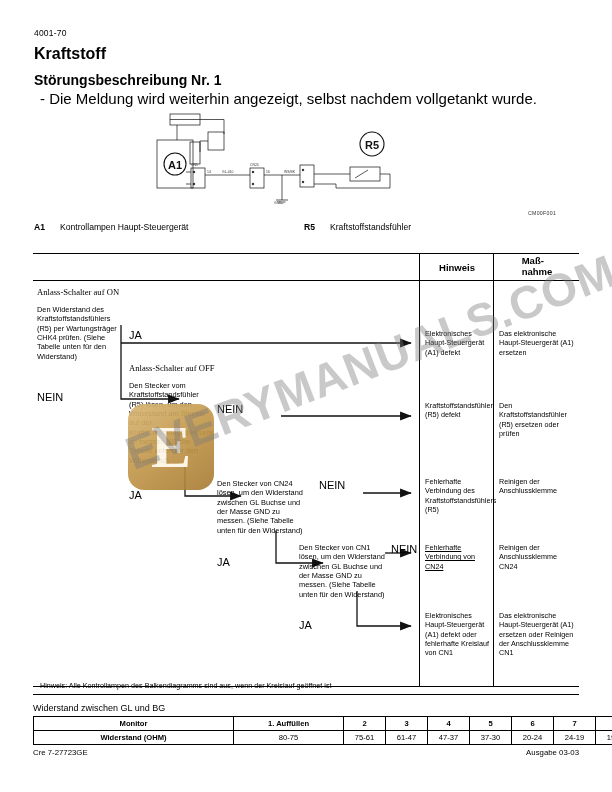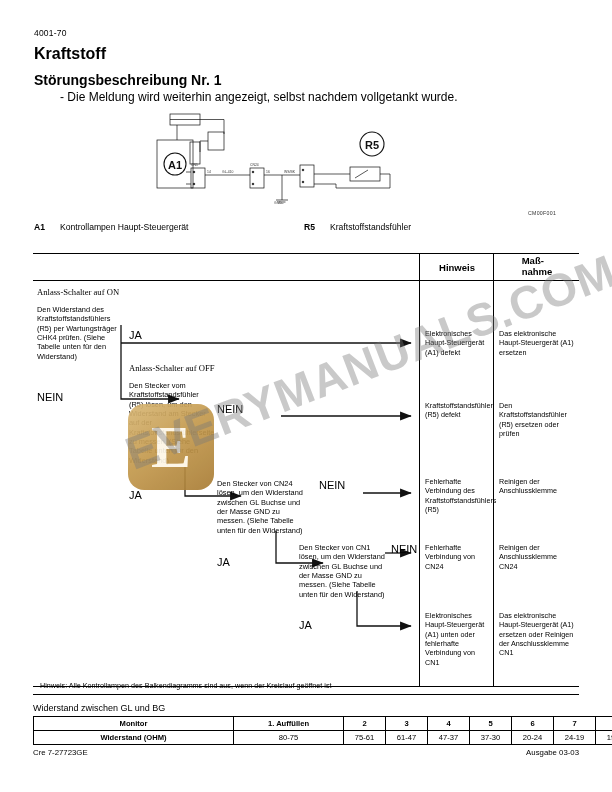--- a/index.html
+++ b/index.html
@@ -11,21 +11,21 @@
     position:relative;
     overflow:hidden;
     -webkit-font-smoothing:antialiased;
   }
   .page { position:absolute; left:0; top:0; width:612px; height:792px; }
 
   
   .doc-code { position:absolute; left:34px; top:28px; font-size:8.5px; letter-spacing:.2px; }
   .title    { position:absolute; left:34px; top:45px; font-size:16px; font-weight:bold; }
   .subtitle { position:absolute; left:34px; top:72px; font-size:14px; font-weight:bold; }
-  .bullet   { position:absolute; left:60px; top:90px; font-size:12px; }
+  .bullet   { position:absolute; left:40px; top:90px; font-size:15px; }
 
   
   .schem { position:absolute; left:150px; top:112px; width:300px; height:92px; }
   .schem svg { display:block; }
   .schem-code { position:absolute; left:528px; top:210px; font-size:5.2px; color:#333; letter-spacing:.3px; }
 
   
   .legend { position:absolute; left:34px; top:222px; width:550px; font-size:8.6px; }
   .legend .k { font-weight:bold; display:inline-block; width:26px; }
   .legend .r5k { position:absolute; left:270px; top:0; }
@@ -230,22 +230,22 @@
       <div class="lbl" style="left:286px; top:198px;">NEIN</div>
       <div class="lbl" style="left:184px; top:275px;">JA</div>
 
       <div class="blk" style="left:266px; top:262px; width:88px;">Den Stecker von CN1 lösen, um den Widerstand zwischen GL Buchse und der Masse GND zu messen. (Siehe Tabelle unten für den Widerstand)</div>
       <div class="lbl" style="left:358px; top:262px;">NEIN</div>
       <div class="lbl" style="left:266px; top:338px;">JA</div>
 
       <div class="cause" style="left:392px; top:48px;">Elektronisches Haupt-Steuergerät (A1) defekt</div>
       <div class="cause" style="left:392px; top:120px;">Kraftstoffstandsfühler (R5) defekt</div>
       <div class="cause" style="left:392px; top:196px;">Fehlerhafte Verbindung des Kraftstoffstandsfühlers (R5)</div>
-      <div class="cause" style="left:392px; top:262px;">Fehlerhafte Verbindung von CN24</div>
-      <div class="cause" style="left:392px; top:330px;">Elektronisches Haupt-Steuergerät (A1) unten oder fehlerhafte Verbindung von CN1</div>
+      <div class="cause" style="left:392px; top:262px;text-decoration:underline;">Fehlerhafte Verbindung von CN24</div>
+      <div class="cause" style="left:392px; top:330px;">Elektronisches Haupt-Steuergerät (A1) defekt oder fehlerhafte Kreislauf von CN1</div>
 
       <div class="act" style="left:466px; top:48px;">Das elektronische Haupt-Steuergerät (A1) ersetzen</div>
       <div class="act" style="left:466px; top:120px;">Den Kraftstoffstandsfühler (R5) ersetzen oder prüfen</div>
       <div class="act" style="left:466px; top:196px;">Reinigen der Anschlussklemme</div>
       <div class="act" style="left:466px; top:262px;">Reinigen der Anschlussklemme CN24</div>
       <div class="act" style="left:466px; top:330px;">Das elektronische Haupt-Steuergerät (A1) ersetzen oder Reinigen der Anschlussklemme CN1</div>
     </div>
   </div>
 
   <div class="hinweis">Hinweis: Alle Kontrollampen des Balkendiagramms sind aus, wenn der Kreislauf geöffnet ist</div>

